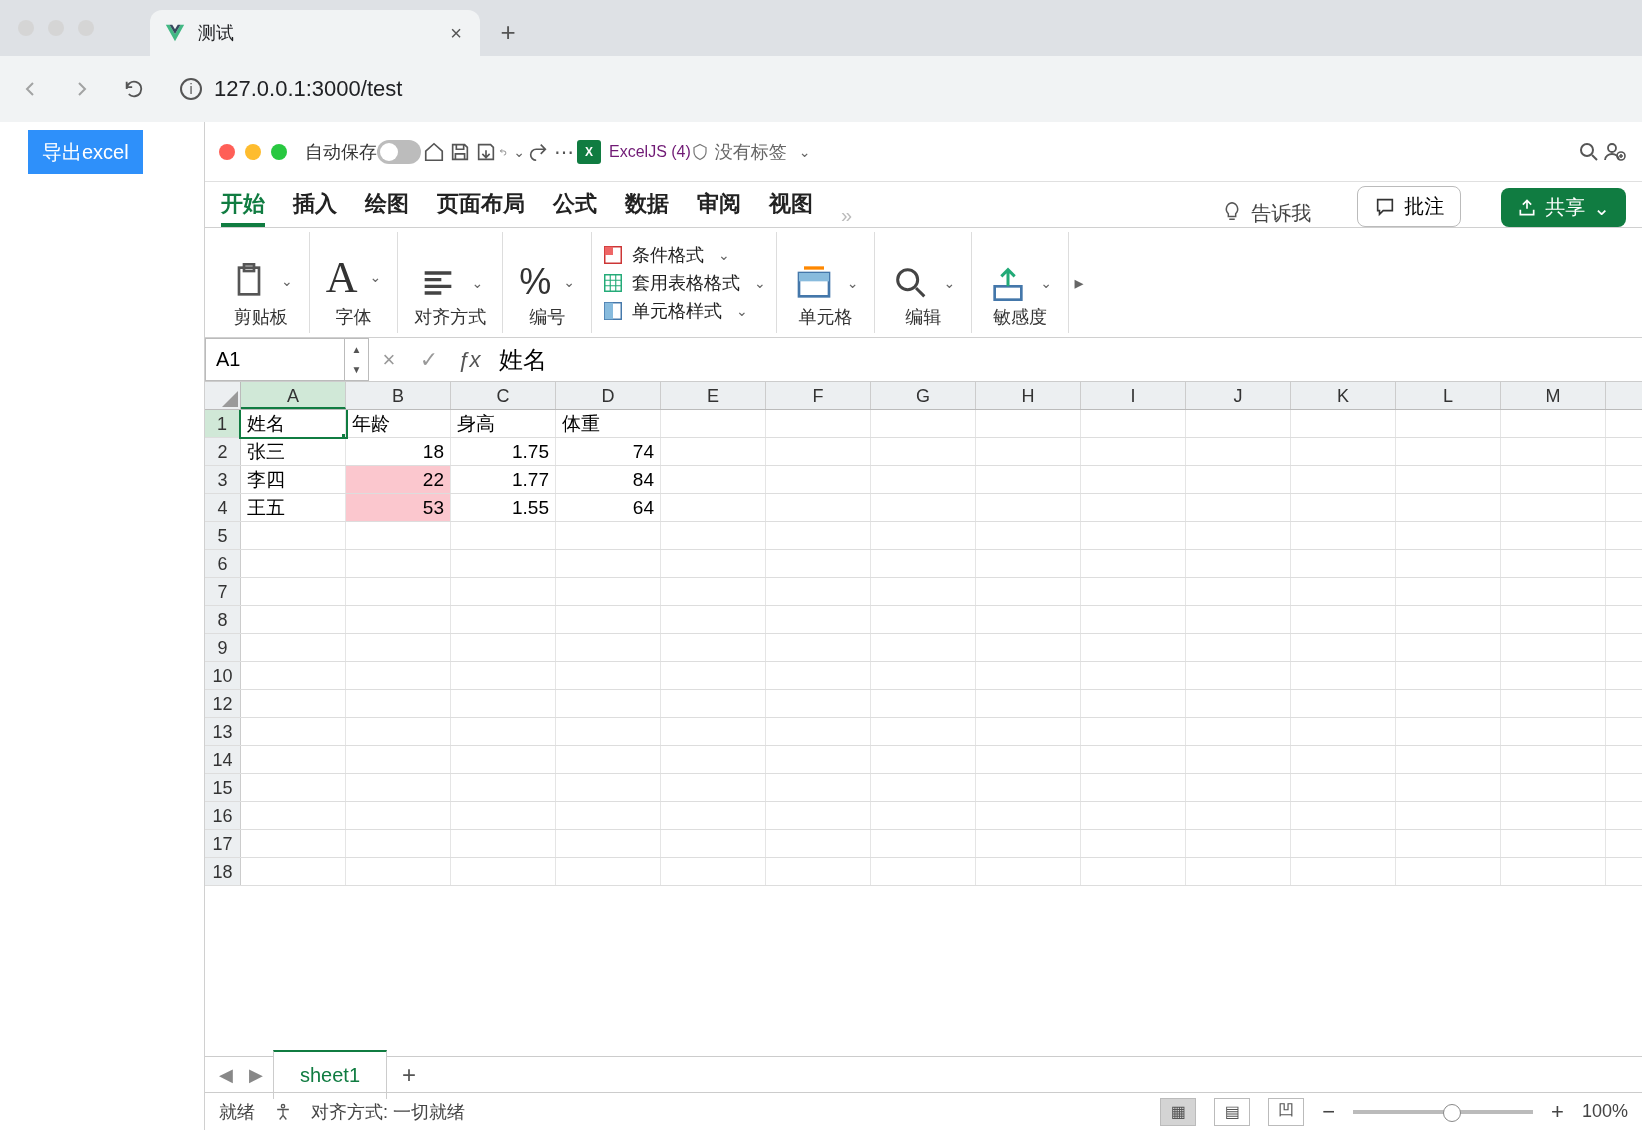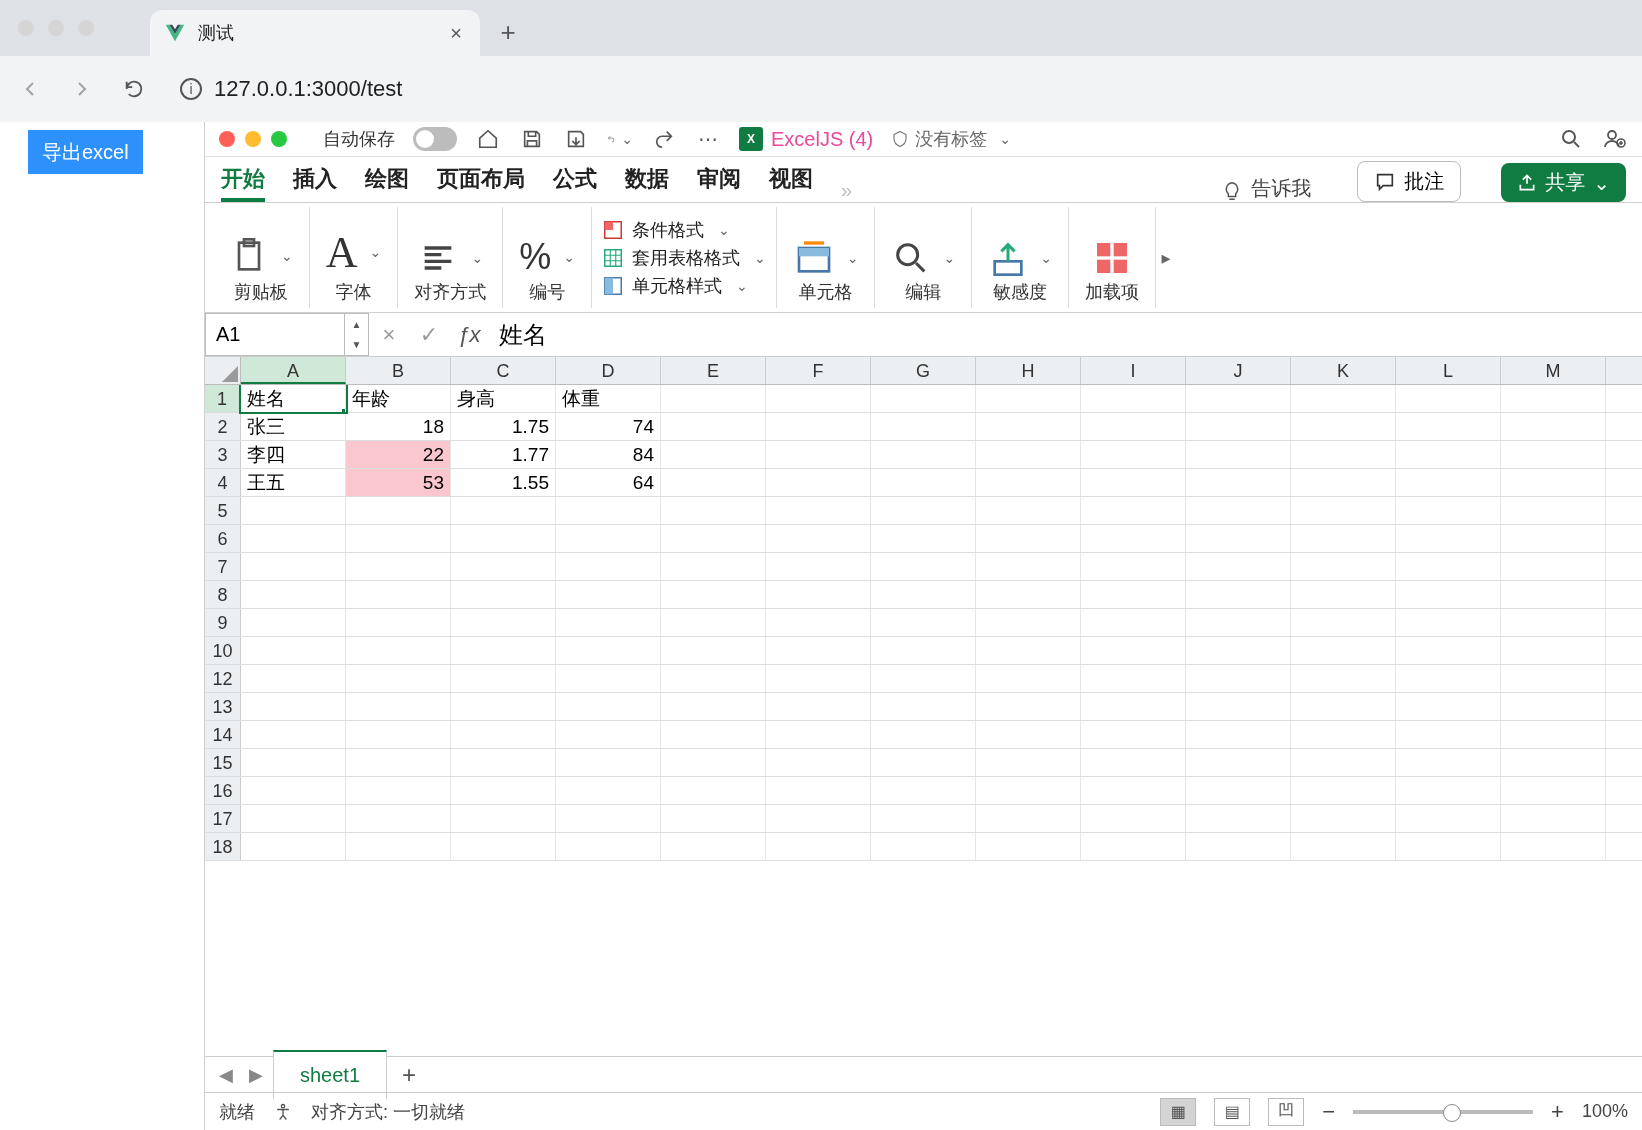--- a/index.html
+++ b/index.html
@@ -24,41 +24,41 @@
 .info-icon { width:22px; height:22px; border:2px solid #555; border-radius:50%; display:flex; align-items:center; justify-content:center; font-size:14px; color:#555; }
 .url { font-size: 22px; color: #202124; }
 
 
 .page { display:flex; height: 1008px; margin-left: 28px; }
 .export-btn { margin: 8px 0 0 0; height: 44px; padding: 0 14px; background: #2e90fa; color:#fff; border:none; font-size:20px; display:flex; align-items:center; }
 .left-pane { width: 176px; padding-top: 0; }
 
 
 .excel-window { flex:1; background:#fff; border-left:1px solid #d0d0d0; display:flex; flex-direction:column; }
-.excel-titlebar { height: 35px; display:flex; align-items:center; padding:0 14px; gap: 18px; border-bottom:1px solid #e0e0e0; }
+.excel-titlebar { height: 60px; display:flex; align-items:center; padding:0 14px; border-bottom:1px solid #e0e0e0; }
 .mac-traffic { display:flex; gap:10px; }
 .mtl { width:16px; height:16px; border-radius:50%; }
 .mtl.r { background:#ff5f57; }
 .mtl.y { background:#febc2e; }
 .mtl.g { background:#28c840; }
 .autosave-label { font-size:18px; color:#333; margin-left:18px; }
 .autosave-toggle { width:44px; height:24px; border-radius:12px; background:#bcbcbc; position:relative; }
 .autosave-toggle::after{ content:''; position:absolute; left:3px; top:3px; width:18px; height:18px; border-radius:50%; background:#fff; }
 .tb-icon { width:26px; height:26px; display:flex; align-items:center; justify-content:center; color:#555; font-size:20px; }
 .file-badge { display:flex; align-items:center; gap:8px; }
 .file-badge .xicon { width:24px; height:24px; background:#107c41; color:#fff; font-size:12px; font-weight:bold; display:flex; align-items:center; justify-content:center; border-radius:3px; }
-.file-name { font-size:20px; color:#ec4899; }
+.file-name { font-size:16px; color:#701a75; }
 .tag-btn { display:flex; align-items:center; gap:6px; font-size:18px; color:#666; }
 .titlebar-spacer { flex:1; }
 
 
 .ribbon-tabs { height:46px; display:flex; align-items:flex-end; padding:0 16px; gap:28px; border-bottom:1px solid #d0d0d0; }
 .ribbon-tab { font-size:22px; font-weight:600; color:#222; padding-bottom:8px; cursor:pointer; }
 .ribbon-tab.active { color:#107c41; border-bottom:4px solid #107c41; padding-bottom:4px; }
-.tellme { margin-left:auto; display:flex; align-items:flex-end; gap:8px; font-size:20px; color:#444; }
+.tellme { margin-left:auto; display:flex; align-items:flex-start; gap:8px; font-size:20px; color:#444; }
 .comments-btn { display:flex; align-items:center; gap:8px; font-size:20px; padding:6px 16px; border:1px solid #bbb; border-radius:8px; margin-left:18px; }
 .share-btn { display:flex; align-items:center; gap:8px; font-size:20px; padding:6px 16px; background:#107c41; color:#fff; border-radius:8px; margin-left:12px; }
 
 
 .ribbon-body { height:110px; display:flex; align-items:stretch; border-bottom:1px solid #d0d0d0; padding:4px 8px; }
 .rgroup { display:flex; flex-direction:column; align-items:center; justify-content:flex-end; padding:4px 16px; border-right:1px solid #ddd; }
 .rgroup:last-of-type{ border-right:none; }
 .rgroup-icon { font-size:36px; color:#444; display:flex; align-items:center; gap:6px; }
 .rgroup-label { font-size:18px; color:#333; margin-top:2px; white-space:nowrap; }
 .style-list { display:flex; flex-direction:column; gap:4px; padding:4px 10px; justify-content:center; border-right:1px solid #ddd; }
@@ -314,31 +314,20 @@
       </div>
       <div class="rgroup">
         <div class="rgroup-icon caret">
             <svg width="40" height="40" viewBox="0 0 24 24">
               <rect x="4" y="14" width="16" height="8" stroke="#47a" stroke-width="1.6" fill="none"></rect>
               <path d="M8 8l4-4 4 4M12 4v10" stroke="#2a7" stroke-width="1.8" fill="none"></path>
             </svg>
           </div>
         <div class="rgroup-label">敏感度</div>
       </div>
-      <div class="rgroup">
-        <div class="rgroup-icon">
-            <svg width="40" height="40" viewBox="0 0 24 24">
-              <rect x="3" y="3" width="8" height="8" fill="#e66"></rect>
-              <rect x="13" y="3" width="8" height="8" fill="#e66"></rect>
-              <rect x="3" y="13" width="8" height="8" fill="#e66"></rect>
-              <rect x="13" y="13" width="8" height="8" fill="#e66"></rect>
-            </svg>
-          </div>
-        <div class="rgroup-label">加载项</div>
-      </div>
       <div class="ribbon-more">▸</div>
     </div>
 
     <div class="fxbar">
       <div class="namebox">
           <span>A1</span>
         </div>
       <div class="namebox-spin">
           <div>▲</div>
           <div>▼</div>

